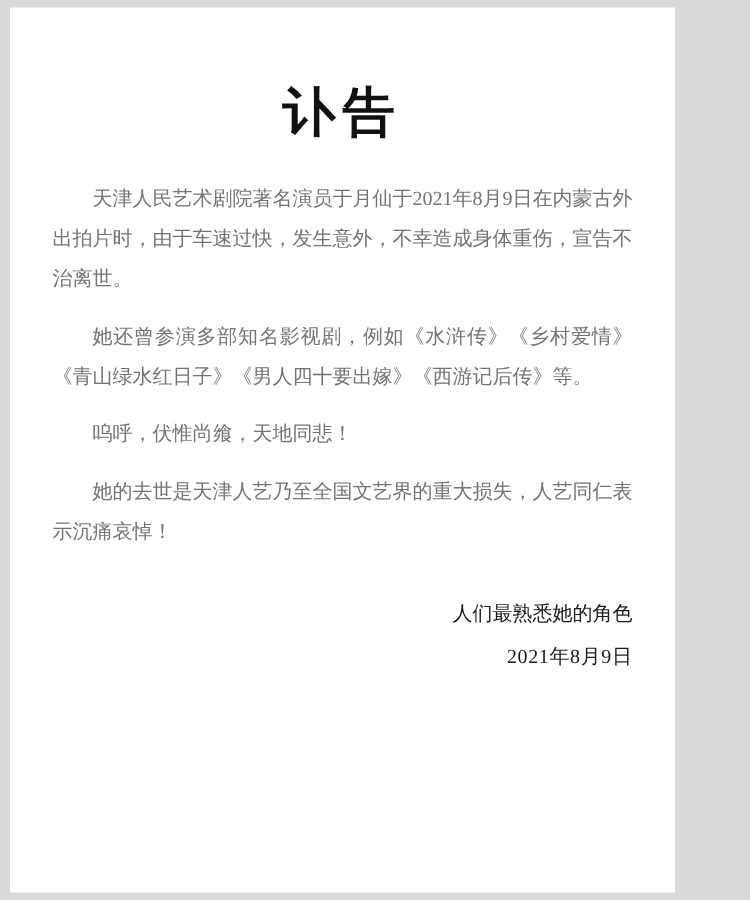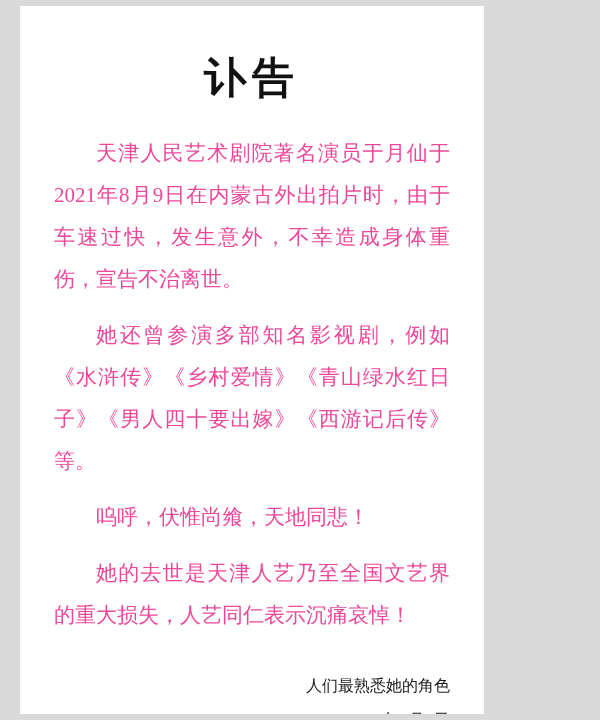--- a/index.html
+++ b/index.html
@@ -8,42 +8,42 @@
   }
   body {
     width: 600px;
     height: 720px;
     background: #d9d9d9;
     font-family: "Liberation Serif", "DejaVu Serif", serif;
     overflow: hidden;
   }
   .page {
     position: absolute;
-    left: 20px;
+    left: 8px;
     top: 6px;
-    width: 464px;
+    width: 532px;
     height: 708px;
     background: #ffffff;
     box-sizing: border-box;
-    padding: 26px 34px 10px 34px;
+    padding: 38px 34px 10px 34px;
     overflow: hidden;
   }
   .doc-title {
     text-align: center;
     font-size: 42px;
     font-weight: bold;
     letter-spacing: 6px;
     color: #111;
     margin: 18px 0 26px 0;
     font-family: "Liberation Serif", "DejaVu Serif", serif;
   }
   .body-text {
-    font-size: 21px;
+    font-size: 16px;
     line-height: 2.0;
-    color: #ec4899;
+    color: #737373;
     text-align: justify;
     text-justify: inter-ideograph;
     font-family: Liberation Serif, serif;
   }
   .para {
     margin: 0 0 14px 0;
     text-indent: 2em;
   }
   .signature {
     margin-top: 34px;

